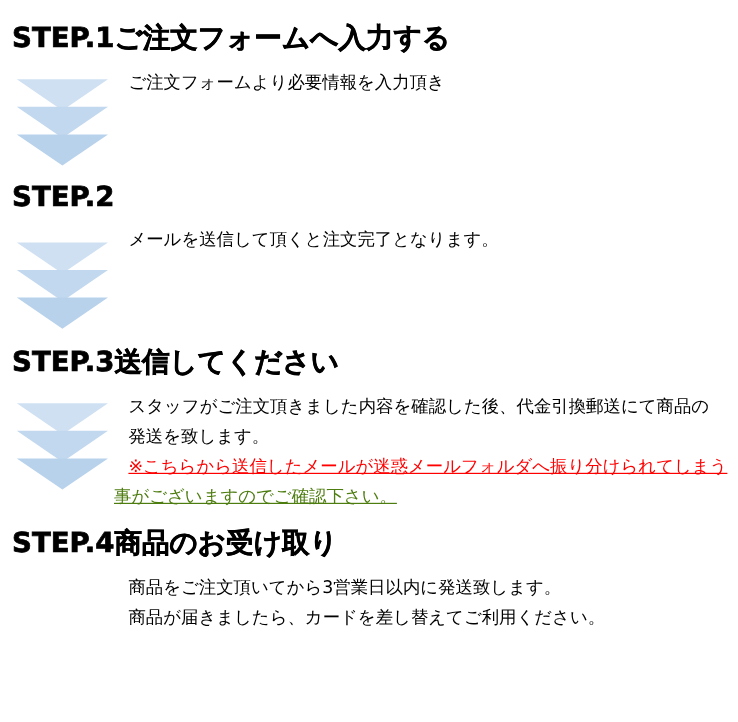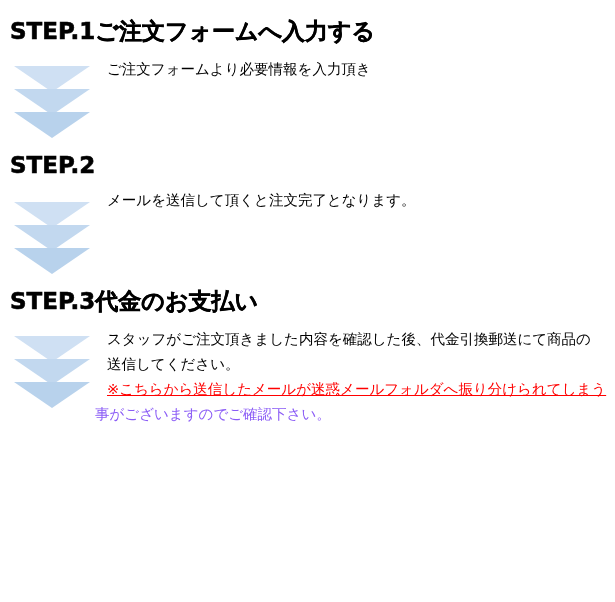--- a/index.html
+++ b/index.html
@@ -61,22 +61,23 @@
   .step-body .line {
     white-space: nowrap;
   }
 
   .step-body .red {
     color: #ff0000;
     text-decoration: underline;
   }
 
   .step-body .red-indent {
-    color: #8b5cf6;
+    color: #4d7c0f;
     margin-left: -12px;
+    text-decoration: underline;
   }
 
   
   .chevrons {
     position: absolute;
     left: 14px;
     width: 76px;
     display: flex;
     flex-direction: column;
     align-items: center;
@@ -139,24 +140,34 @@
       <span class="step-label">STEP.2</span>
     </div>
     <div class="step-body">
       <div class="line">メールを送信して頂くと注文完了となります。</div>
     </div>
   </div>
 
   <div class="step-block" id="block3">
     <div class="step-head">
       <span class="step-label">STEP.3</span>
-      <span class="step-title">代金のお支払い</span>
+      <span class="step-title">送信してください</span>
     </div>
     <div class="step-body">
       <div class="line">スタッフがご注文頂きました内容を確認した後、代金引換郵送にて商品の</div>
-      <div class="line">送信してください。</div>
+      <div class="line">発送を致します。</div>
       <div class="line red">※こちらから送信したメールが迷惑メールフォルダへ振り分けられてしまう</div>
       <div class="line red-indent">事がございますのでご確認下さい。</div>
     </div>
   </div>
 
+  <div class="step-block" id="block4">
+    <div class="step-head">
+      <span class="step-label">STEP.4</span>
+      <span class="step-title">商品のお受け取り</span>
+    </div>
+    <div class="step-body">
+      <div class="line">商品をご注文頂いてから3営業日以内に発送致します。</div>
+      <div class="line">商品が届きましたら、カードを差し替えてご利用ください。</div>
+    </div>
+  </div>
 
 </div>
 
 </body></html>

